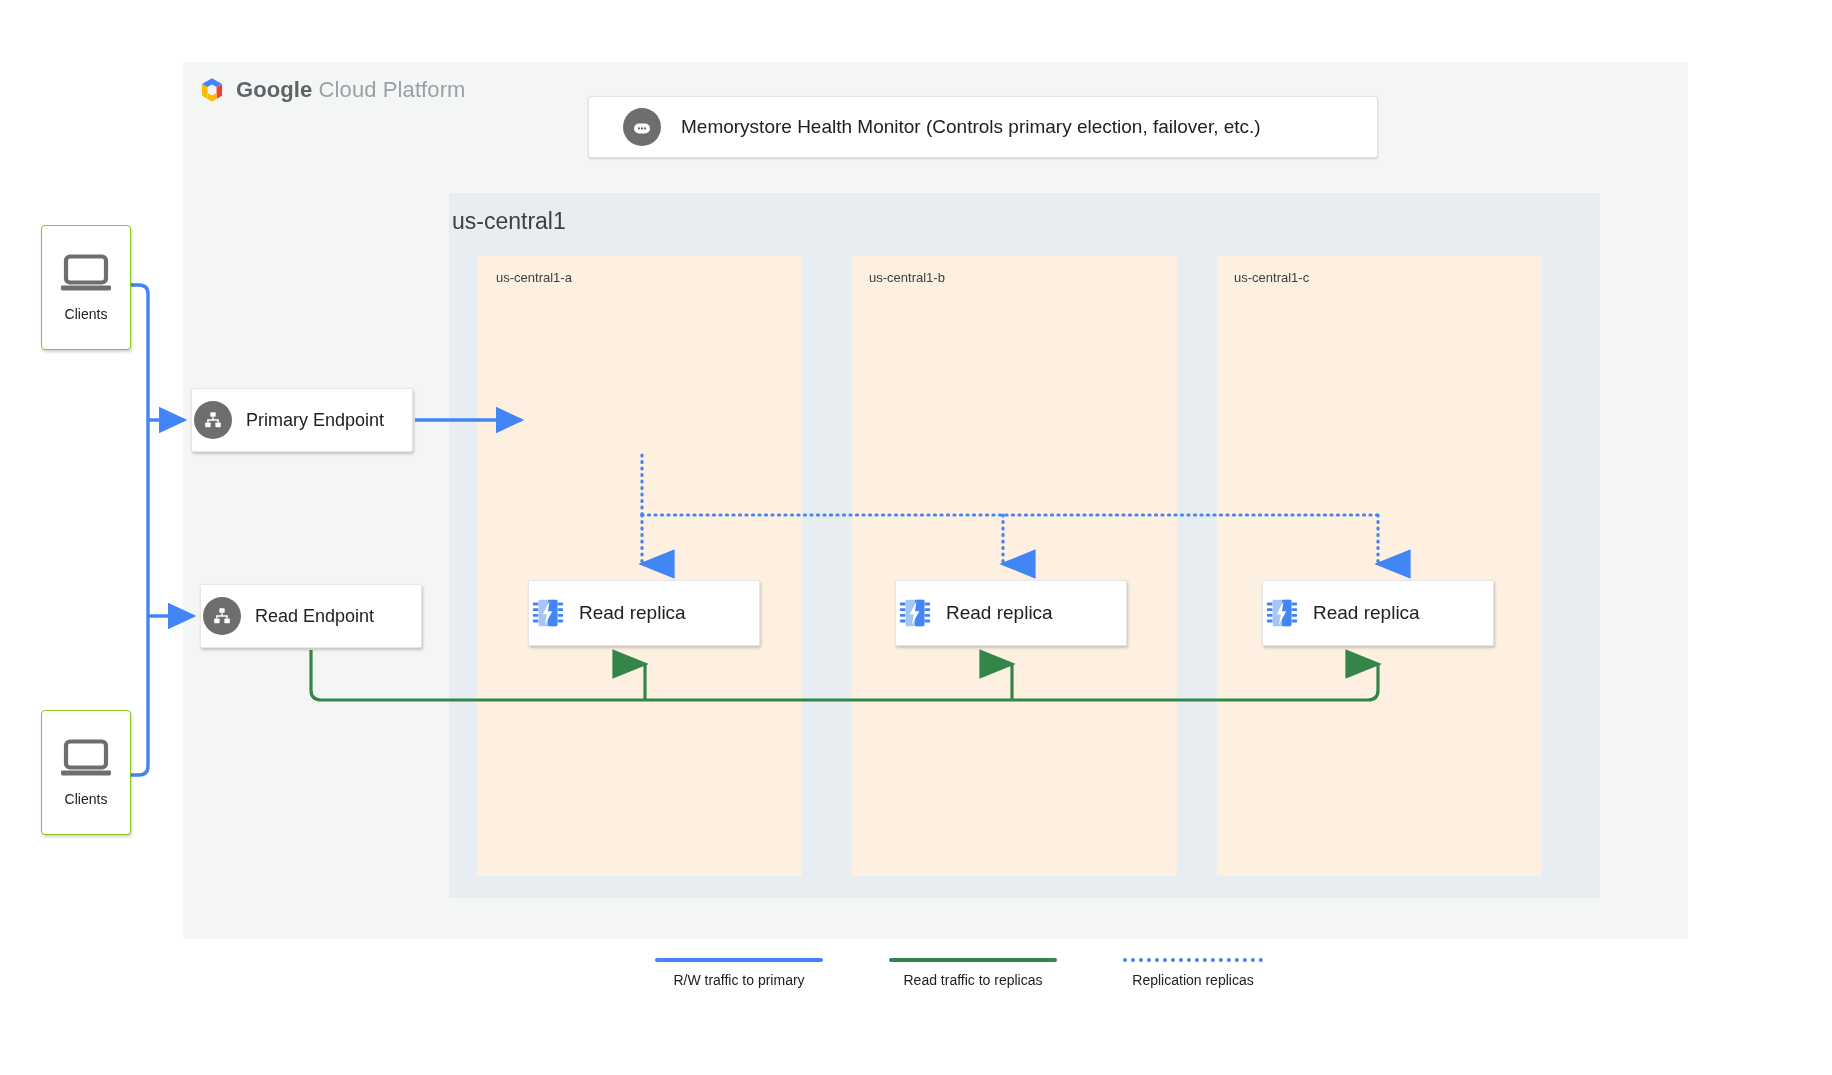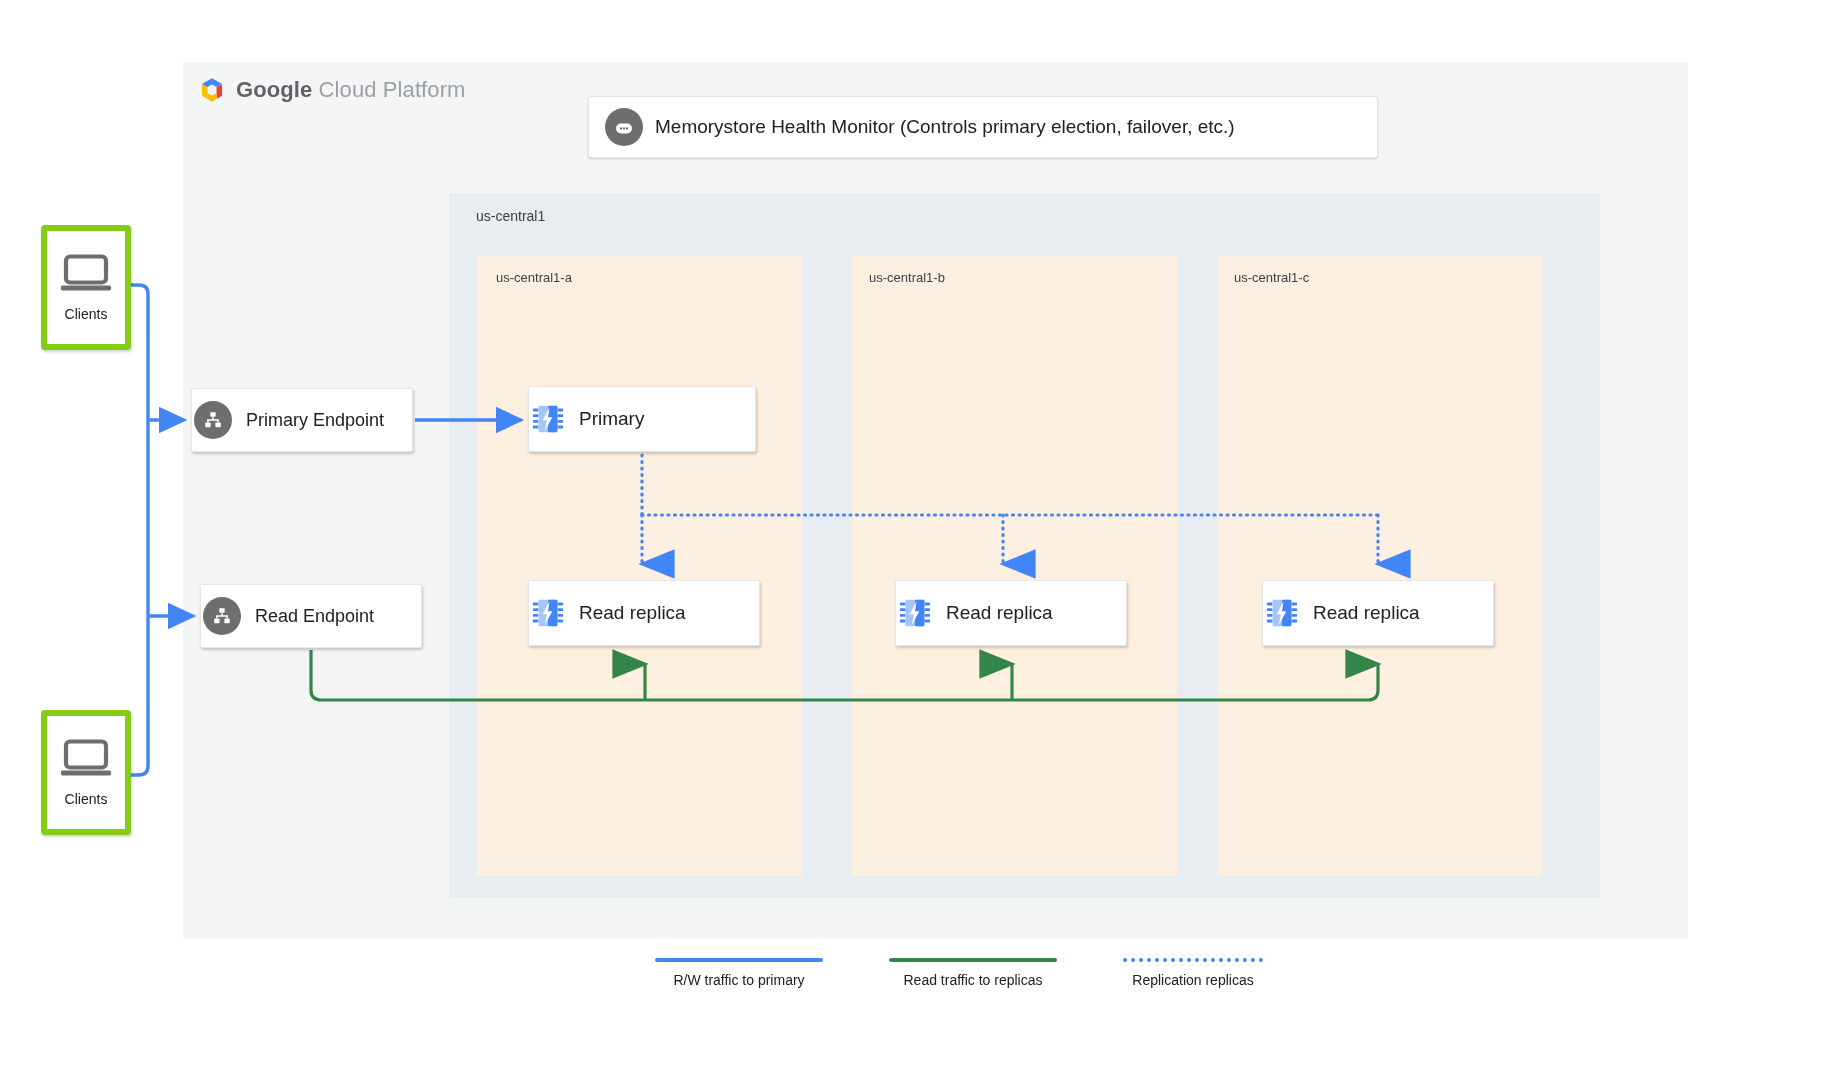--- a/index.html
+++ b/index.html
@@ -40,41 +40,41 @@
   
   .health-card {
     position: absolute;
     left: 588px; top: 96px;
     width: 790px; height: 62px;
     background: #ffffff;
     border: 1px solid #E3E3E3;
     border-radius: 3px;
     box-shadow: 0 1px 2px rgba(0,0,0,0.16);
     display: flex; align-items: center;
-    padding-left: 16px;
-    gap: 12px;
+    padding-left: 34px;
+    gap: 20px;
   }
   .round-icon {
     width: 38px; height: 38px; border-radius: 50%;
     background: #6E6E6E;
     display: flex; align-items: center; justify-content: center;
     flex: none;
   }
   .health-label { font-size: 19px; color: #202124; white-space: nowrap; }
 
   
   .region-box {
     position: absolute;
     left: 449px; top: 193px;
     width: 1151px; height: 705px;
     background: #E8EDF1;
   }
   .region-label {
-    position: absolute; left: 476px; top: 208px;
-    font-size: 14px; color: #3C4043;
+    position: absolute; left: 452px; top: 208px;
+    font-size: 23px; color: #3C4043;
   }
 
   
   .zone-box {
     position: absolute;
     top: 256px;
     width: 325px; height: 620px;
     background: #FDF0E0;
   }
   .zone-a { left: 477px; }
@@ -112,21 +112,21 @@
   
   .n-rep-a    { left: 528px;  top: 580px; width: 232px; height: 66px; }
   .n-rep-b    { left: 895px;  top: 580px; width: 232px; height: 66px; }
   .n-rep-c    { left: 1262px; top: 580px; width: 232px; height: 66px; }
 
   
   .client-box {
     position: absolute;
     width: 90px; height: 125px;
     background: #ffffff;
-    border: 6px solid #84cc16;
+    border: 1px solid #84cc16;
     border-radius: 4px;
     box-shadow: 1px 2px 3px rgba(0,0,0,0.18);
     display: flex; flex-direction: column;
     align-items: center; justify-content: center;
     gap: 12px;
   }
   .client-a { left: 41px; top: 225px; }
   .client-b { left: 41px; top: 710px; }
   .client-label { font-size: 14px; color: #202124; }
   .laptop-icon { width: 52px; height: 40px; display:block; }
@@ -253,38 +253,20 @@
       <svg width="24" height="24" viewBox="0 0 24 24">
         <rect x="9.3" y="4.2" width="5.4" height="4.6" rx="0.7" fill="#ffffff"></rect>
         <rect x="4.2" y="14.6" width="5.4" height="4.6" rx="0.7" fill="#ffffff"></rect>
         <rect x="14.4" y="14.6" width="5.4" height="4.6" rx="0.7" fill="#ffffff"></rect>
         <path d="M12 9.2 L12 12 M6.9 14.2 L6.9 12 L17.1 12 L17.1 14.2" fill="none" stroke="#ffffff" stroke-width="1.5"></path>
       </svg>
     </div>
     <span class="ep-label">Read Endpoint</span>
   </div>
 
-  <div class="node-card n-primary">
-    <svg class="chip-icon" viewBox="0 0 36 36">
-      <g fill="#4285F4">
-        <rect x="2" y="7" width="6" height="3" rx="1"></rect>
-        <rect x="2" y="13" width="6" height="3" rx="1"></rect>
-        <rect x="2" y="19" width="6" height="3" rx="1"></rect>
-        <rect x="2" y="25" width="6" height="3" rx="1"></rect>
-        <rect x="28" y="7" width="6" height="3" rx="1"></rect>
-        <rect x="28" y="13" width="6" height="3" rx="1"></rect>
-        <rect x="28" y="19" width="6" height="3" rx="1"></rect>
-        <rect x="28" y="25" width="6" height="3" rx="1"></rect>
-      </g>
-      <rect x="8" y="4" width="20" height="28" rx="1.5" fill="#A6C6FA"></rect>
-      <rect x="18" y="4" width="10" height="28" rx="1.5" fill="#4285F4"></rect>
-      <path d="M19.6 5.5 L12.4 19.2 L16.8 19.2 L14.6 30.6 L22.6 16.2 L18 16.2 Z" fill="#ffffff"></path>
-    </svg>
-    <span class="node-label">Primary</span>
-  </div>
 
   <div class="node-card n-rep-a">
     <svg class="chip-icon" viewBox="0 0 36 36">
       <g fill="#4285F4">
         <rect x="2" y="7" width="6" height="3" rx="1"></rect>
         <rect x="2" y="13" width="6" height="3" rx="1"></rect>
         <rect x="2" y="19" width="6" height="3" rx="1"></rect>
         <rect x="2" y="25" width="6" height="3" rx="1"></rect>
         <rect x="28" y="7" width="6" height="3" rx="1"></rect>
         <rect x="28" y="13" width="6" height="3" rx="1"></rect>

